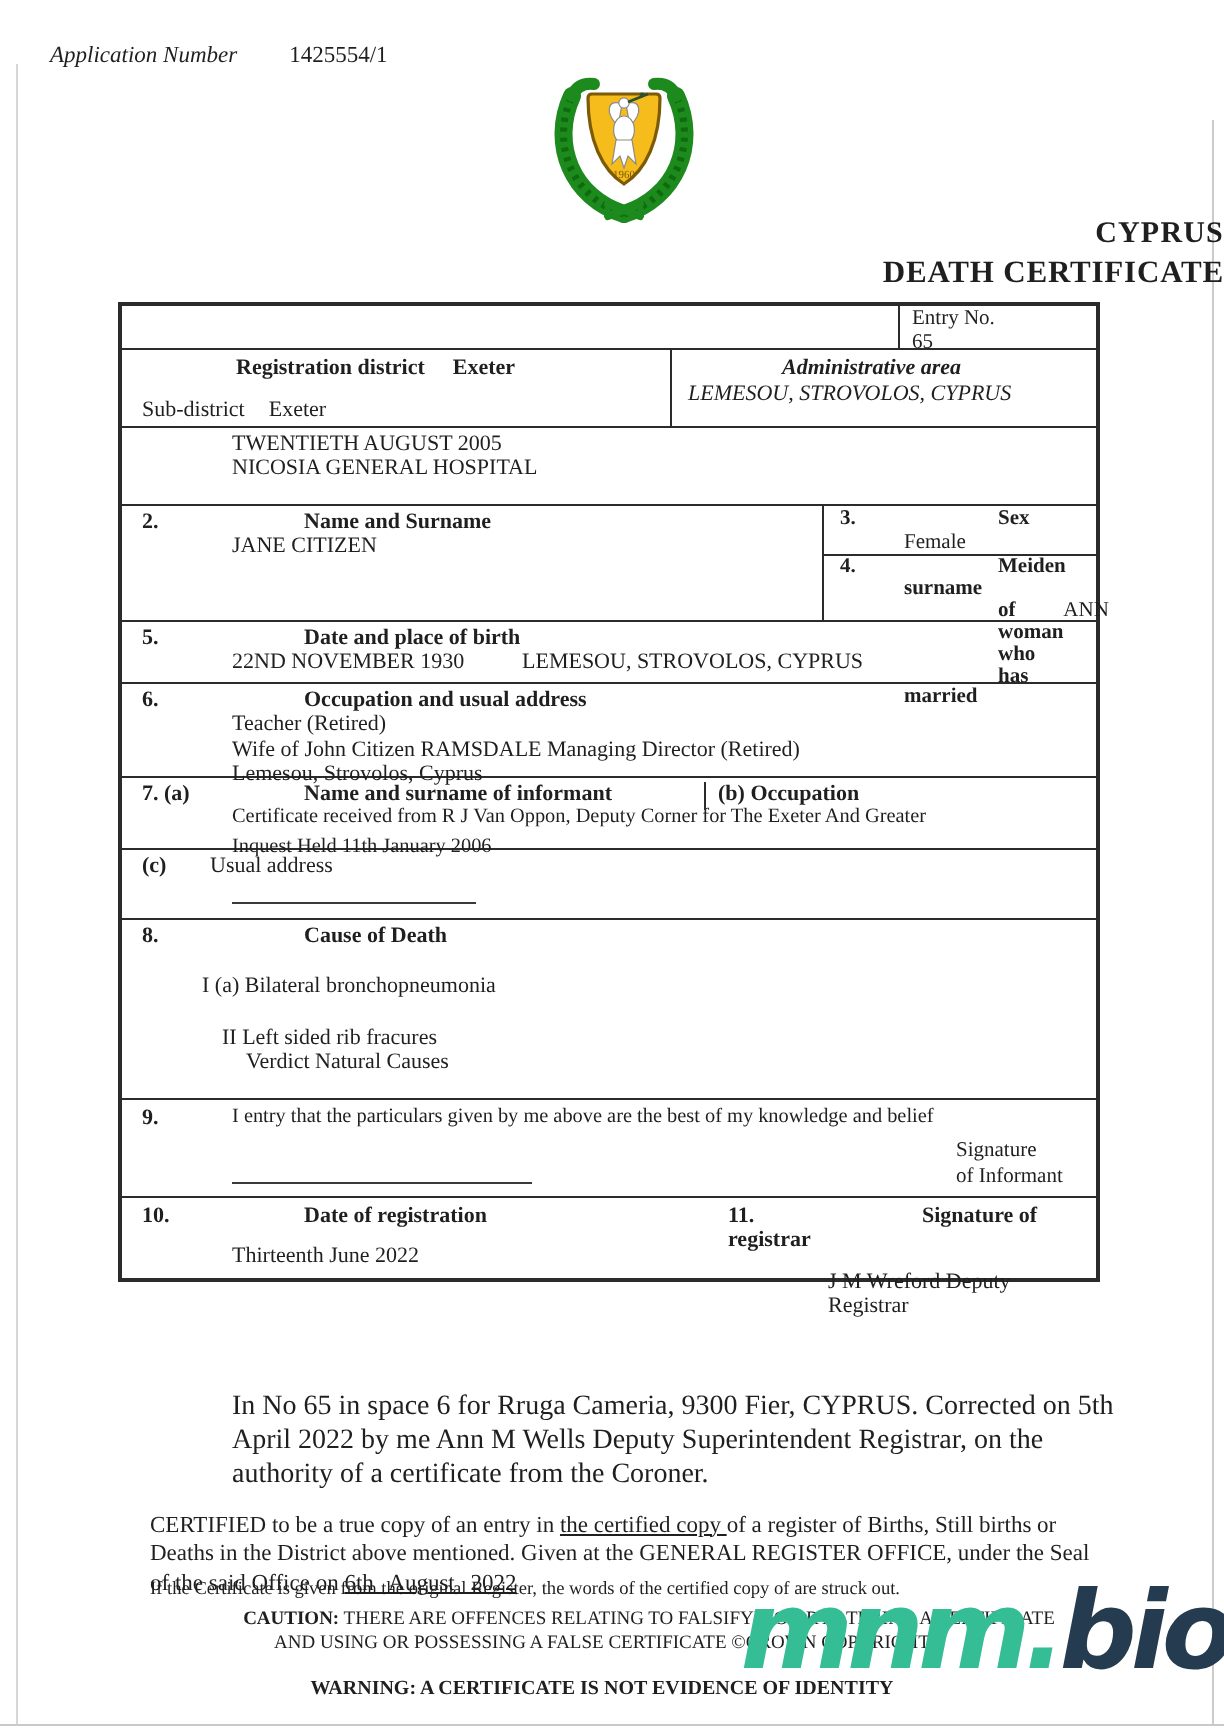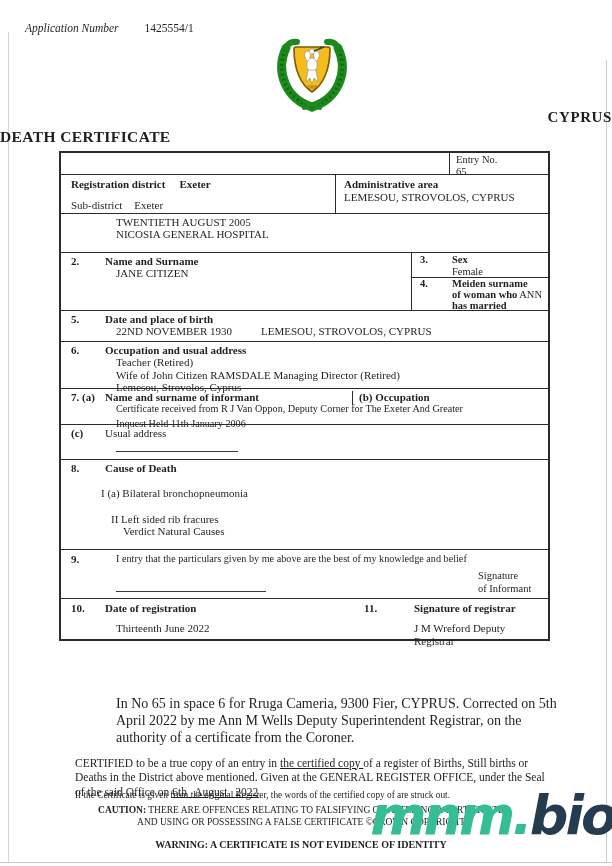--- a/index.html
+++ b/index.html
@@ -13,45 +13,45 @@
   .edge-bottom{position:absolute;left:0;right:0;bottom:3px;height:1px;background:#c9c9c9;}
 
   .app-row{position:absolute;left:25px;top:22px;display:flex;align-items:baseline;}
   .app-label{font-style:italic;font-size:11.5px;}
   .app-value{margin-left:26px;font-size:11.5px;}
 
   .emblem{position:absolute;left:271px;top:36px;}
 
   .title1{position:absolute;left:0;top:109px;width:612px;text-align:right;
           font-weight:bold;font-size:15px;letter-spacing:0.6px;}
-  .title2{position:absolute;left:0;top:128px;width:612px;text-align:left;
+  .title2{position:absolute;left:0;top:128px;width:612px;text-align:right;
           font-weight:bold;font-size:15.5px;letter-spacing:0.4px;font-family:Liberation Serif, serif;}
 
   
   .cert-table{position:absolute;left:59px;top:151px;width:491px;border:2px solid #2b2b2b;
               box-sizing:border-box;background:#fff;}
   .trow{position:relative;box-sizing:border-box;border-bottom:1px solid #2b2b2b;}
   .trow:last-child{border-bottom:none;}
-  b{font-weight:bold;}
+  b{font-weight:bold;margin-left:47px;}
   .num{display:inline-block;width:44px;padding-left:10px;font-weight:bold;vertical-align:top;box-sizing:border-box;}
   .content{margin-left:55px;}
   .line{line-height:1.12;}
 
   
   .row-entry{height:22px;}
   .entry-box{position:absolute;right:0;top:0;bottom:0;width:99px;border-left:1px solid #2b2b2b;
              padding:1px 6px;font-size:10.5px;line-height:1.02;box-sizing:border-box;}
 
   
   .row-reg{height:39px;display:flex;}
   .reg-left{flex:1;position:relative;padding:3px 0 0 10px;}
   .reg-val{margin-left:14px;}
   .subdistrict{position:absolute;left:10px;bottom:2px;font-weight:normal;}
   .sub-val{margin-left:12px;}
-  .reg-right{width:213px;border-left:1px solid #2b2b2b;padding:3px 0 0 8px;box-sizing:border-box;line-height:1.15;}
+  .reg-right{width:213px;border-left:1px solid #2b2b2b;padding:3px 0 0 8px;box-sizing:border-box;line-height:1.15;font-style:italic;}
 
   .row-1{height:39px;padding-top:2px;}
   .row-band{height:58px;display:flex;}
   .band-left{flex:1;padding-top:2px;}
   .band-right{width:137px;border-left:1px solid #2b2b2b;box-sizing:border-box;display:flex;flex-direction:column;}
   .box3{height:25px;border-bottom:1px solid #2b2b2b;position:relative;padding-top:1px;box-sizing:border-box;font-size:10.5px;line-height:1.1;}
   .box4{flex:1;position:relative;padding-top:1px;font-size:10.5px;line-height:1.04;}
   .bnum{position:absolute;left:8px;top:1px;font-weight:bold;}
   .bind{margin-left:40px;}
   .l2flex{display:flex;justify-content:space-between;margin-left:40px;padding-right:6px;}

